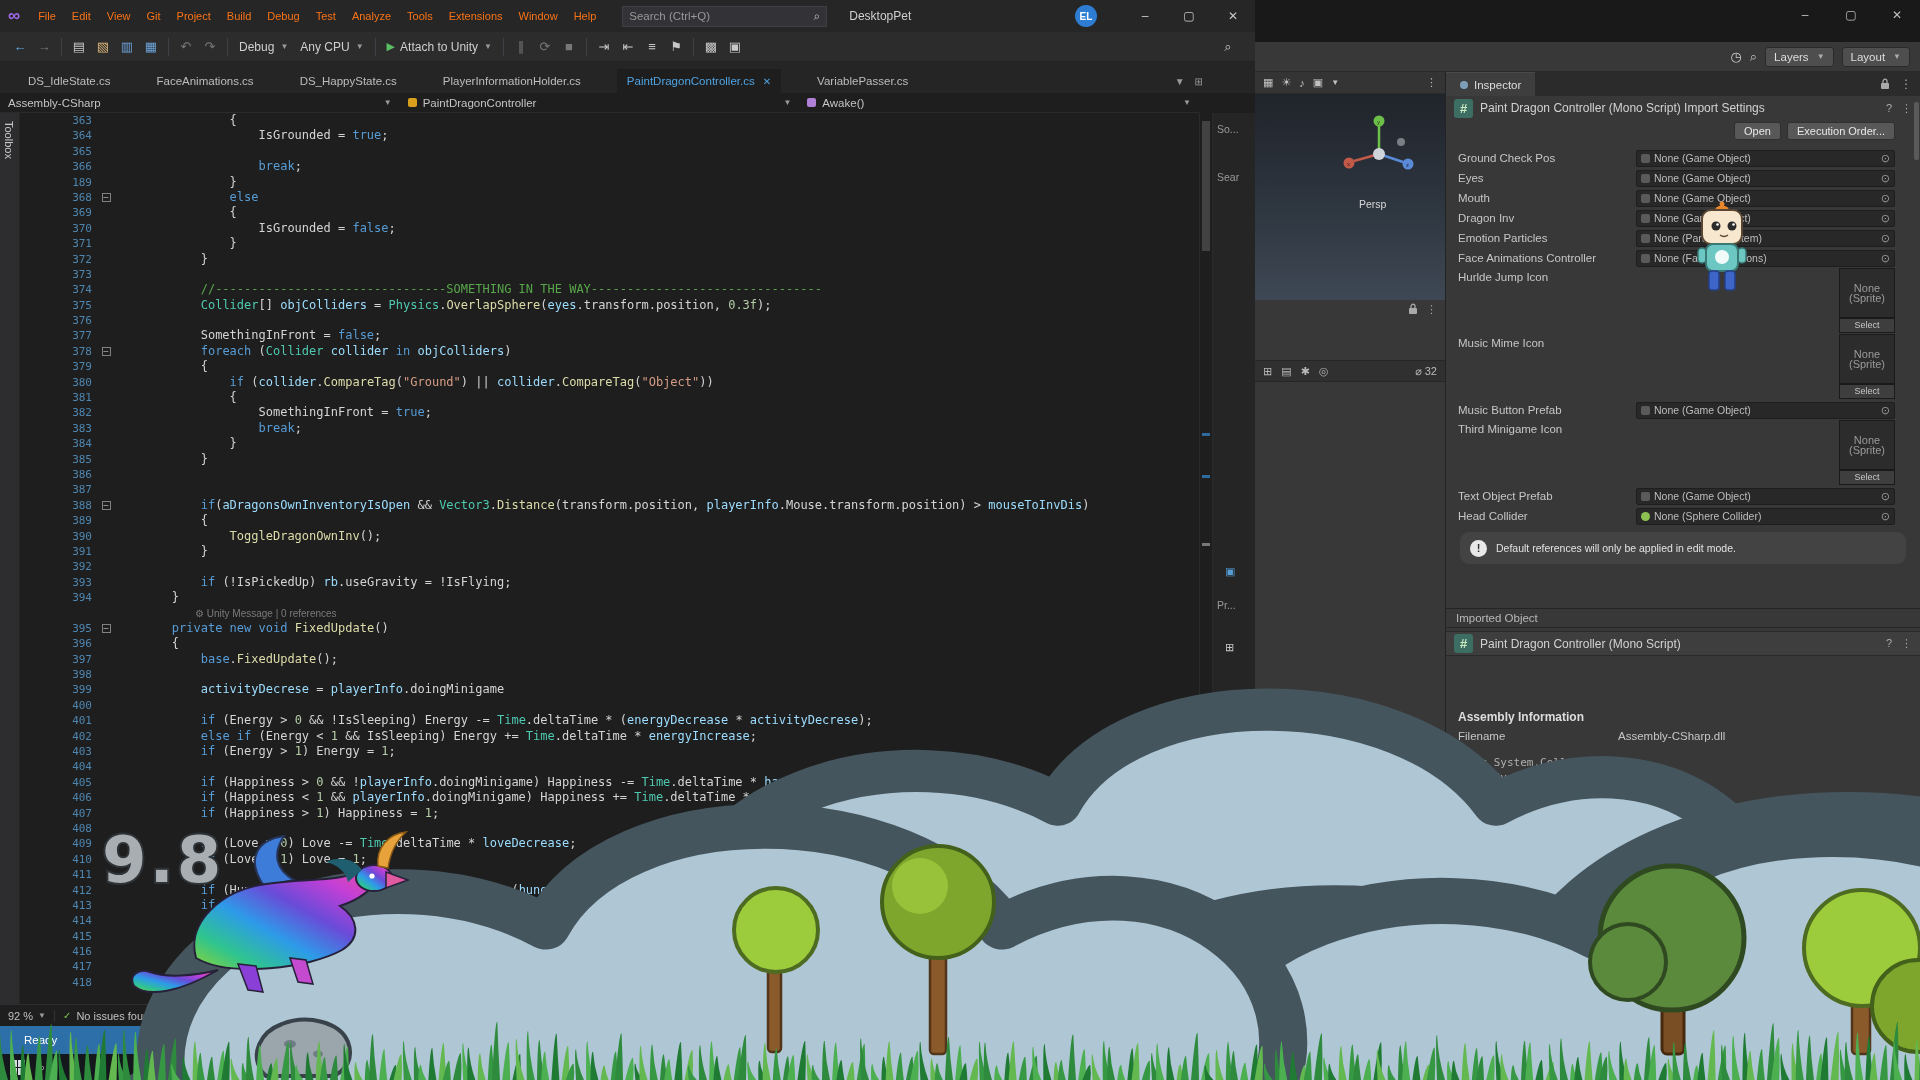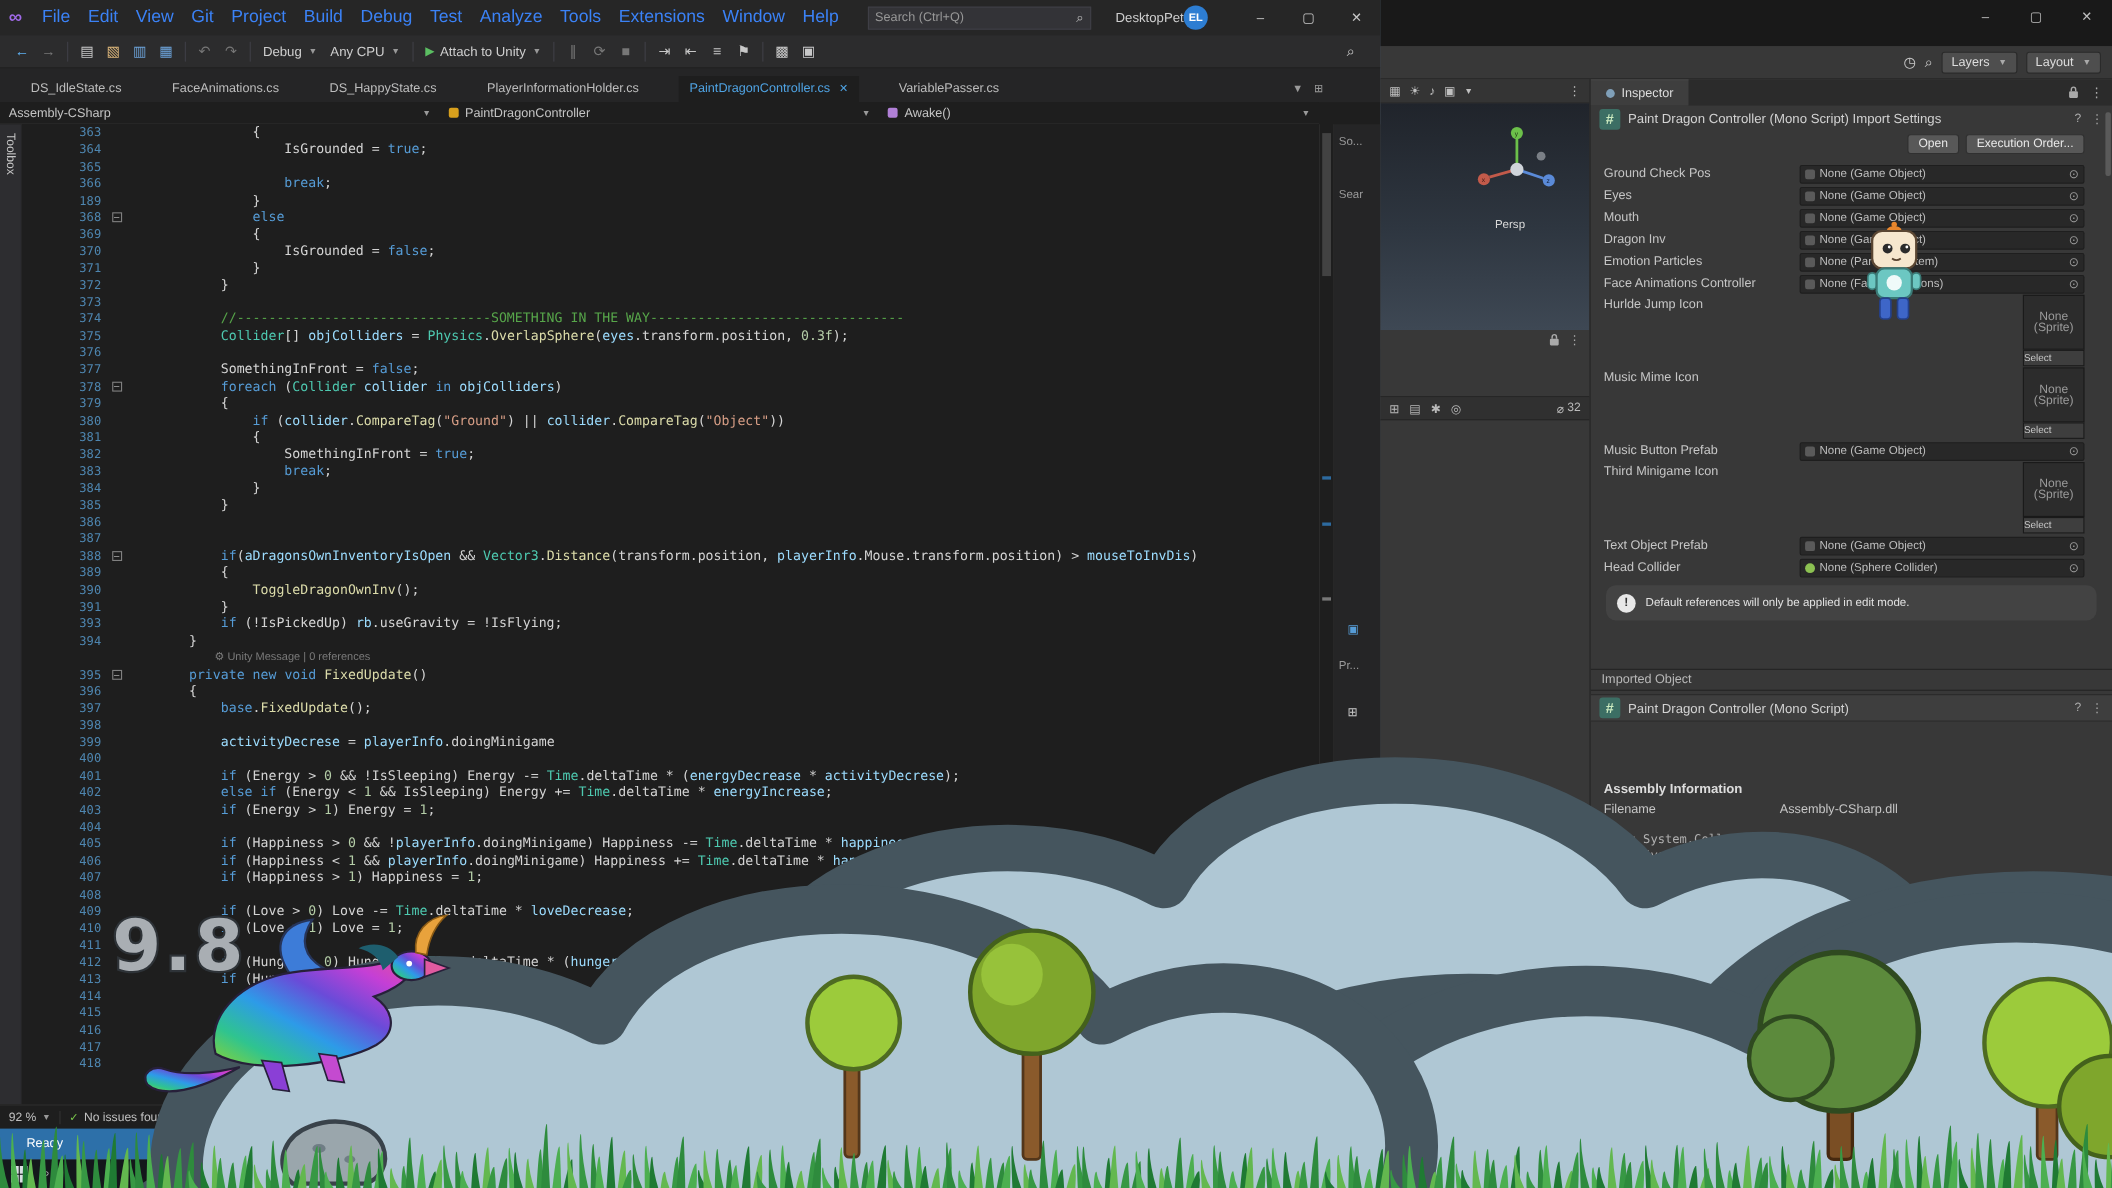--- a/index.html
+++ b/index.html
@@ -4,21 +4,21 @@
 <style>
   *{margin:0;padding:0;box-sizing:border-box}
   html,body{width:1920px;height:1080px;overflow:hidden}
   body{position:relative;background:#6FA8DC;font-family:"Liberation Sans",sans-serif;color:#CCC;font-size:12px;-webkit-font-smoothing:antialiased}
 
   
   .vs{position:absolute;left:0;top:0;width:1255px;height:1054px;background:#1E1E1E;z-index:1}
   .menubar{position:absolute;left:0;top:0;right:0;height:32px;background:#262626;display:flex;align-items:center;padding-left:8px}
   .vslogo{color:#A06AE8;font-size:17px;font-weight:bold;margin-right:10px}
   #vsMenu{display:flex;align-items:center}
-  .mitem{padding:0 8px;color:#3b82f6;font-size:16px;line-height:32px;cursor:default}
+  .mitem{padding:0 8px;color:#f97316;font-size:11px;line-height:32px;cursor:default}
   .qsearch{display:flex;align-items:center;justify-content:space-between;width:205px;height:21px;background:#333337;border:1px solid #3F3F46;margin-left:18px;padding:0 6px;color:#989898;font-size:11.5px}
   .qsearch .mag{color:#B9B9B9;font-size:12px}
   .solname{margin-left:22px;color:#CFCFCF;font-size:12px}
   .mbspacer{flex:1}
   .avatar{width:22px;height:22px;border-radius:50%;background:#2D7DD2;color:#fff;font-size:10px;font-weight:bold;display:flex;align-items:center;justify-content:center;margin-right:26px}
   .winbtn{width:44px;height:32px;display:flex;align-items:center;justify-content:center;color:#C8C8C8;font-size:12px}
   .vstoolbar{position:absolute;left:0;top:32px;right:0;height:30px;background:#2C2C2D;display:flex;align-items:center;padding-left:8px;border-bottom:1px solid #222}
   .tbico{min-width:22px;text-align:center;font-size:13px;color:#C8C8C8;margin:0 1px}
   .tbsep{width:1px;height:18px;background:#3F3F46;margin:0 5px}
   .tbdrop{display:flex;align-items:center;color:#CFCFCF;font-size:12px;padding:0 6px}
@@ -102,21 +102,21 @@
   .frow{display:flex;align-items:center;height:20px;padding-left:12px}
   .flabel{width:178px;flex:none;color:#C6C6C6;font-size:11.5px;white-space:nowrap;overflow:hidden}
   .objfield{flex:1;margin-right:25px;height:17px;background:#282828;border:1px solid #1E1E1E;border-radius:2px;display:flex;align-items:center;padding:0 4px;gap:4px}
   .oficon{width:9px;height:9px;background:#5A5A5A;border-radius:2px;flex:none}
   .oftext{flex:1;color:#BDBDBD;font-size:10.5px;white-space:nowrap;overflow:hidden}
   .picker{color:#9A9A9A;font-size:11px}
   .frow.sprite{position:relative;height:66px;align-items:flex-start}
   .frow.sprite .flabel{margin-top:3px}
   .spritebox{position:absolute;right:25px;top:0;width:56px;height:50px;background:#2C2C2C;border:1px solid #1A1A1A;display:flex;align-items:center;justify-content:center;text-align:center}
   .spritetxt{color:#9A9A9A;font-size:11px;line-height:10px;width:46px}
-  .selectbtn{position:absolute;right:25px;top:50px;width:56px;height:15px;background:#3E3E3E;border:1px solid #1A1A1A;color:#C8C8C8;font-size:9px;line-height:12px}
+  .selectbtn{position:absolute;right:25px;top:50px;width:56px;height:15px;background:#3E3E3E;border:1px solid #1A1A1A;color:#C8C8C8;font-size:9px;text-align:center;line-height:12px}
   .notice{margin:6px 14px 0 14px;height:32px;background:#434343;border-radius:9px;display:flex;align-items:center;gap:9px;padding:0 10px}
   .noticeico{width:17px;height:17px;border-radius:50%;background:#E8E8E8;color:#333;font-weight:bold;font-size:11px;text-align:center;line-height:17px;flex:none}
   .noticetxt{color:#E2E2E2;font-size:10.5px}
   .imported{margin-top:44px;border-top:1px solid #242424;border-bottom:1px solid #242424;padding:3px 0 3px 10px;color:#B8B8B8;font-size:11.5px}
   .ihead2{margin-top:3px;height:25px;background:#3E3E3E;border-top:1px solid #2A2A2A;border-bottom:1px solid #2A2A2A;display:flex;align-items:center;gap:7px;padding:0 8px}
   .assembly{margin-top:54px;padding-left:12px;color:#DDD;font-size:12px;font-weight:bold}
   .filerow{margin-top:6px;display:flex;padding-left:12px;font-size:11.5px;color:#C6C6C6}
   .filerow .fl{width:160px;flex:none}
   #preview{margin-top:13px;padding-left:8px}
   .pline{height:15px;line-height:15px;font-family:"DejaVu Sans Mono",monospace;font-size:11px;color:#AFAFAF;white-space:pre;overflow:hidden}
@@ -285,20 +285,21 @@
           <div class="cl"><span class="ln">382</span><span class="foldcol"></span><span class="ct"><span class="tk-p">                    SomethingInFront = </span><span class="tk-k">true</span><span class="tk-p">;</span></span></div>
           <div class="cl"><span class="ln">383</span><span class="foldcol"></span><span class="ct"><span class="tk-p">                    </span><span class="tk-k">break</span><span class="tk-p">;</span></span></div>
           <div class="cl"><span class="ln">384</span><span class="foldcol"></span><span class="ct"><span class="tk-p">                }</span></span></div>
           <div class="cl"><span class="ln">385</span><span class="foldcol"></span><span class="ct"><span class="tk-p">            }</span></span></div>
           <div class="cl"><span class="ln">386</span><span class="foldcol"></span><span class="ct"></span></div>
           <div class="cl"><span class="ln">387</span><span class="foldcol"></span><span class="ct"></span></div>
           <div class="cl"><span class="ln">388</span><span class="foldcol"><span class="fold">–</span></span><span class="ct"><span class="tk-p">            </span><span class="tk-k">if</span><span class="tk-p">(</span><span class="tk-f">aDragonsOwnInventoryIsOpen</span><span class="tk-p"> &amp;&amp; </span><span class="tk-t">Vector3</span><span class="tk-p">.</span><span class="tk-m">Distance</span><span class="tk-p">(transform.position, </span><span class="tk-f">playerInfo</span><span class="tk-p">.Mouse.transform.position) &gt; </span><span class="tk-f">mouseToInvDis</span><span class="tk-p">)</span></span></div>
           <div class="cl"><span class="ln">389</span><span class="foldcol"></span><span class="ct"><span class="tk-p">            {</span></span></div>
           <div class="cl"><span class="ln">390</span><span class="foldcol"></span><span class="ct"><span class="tk-p">                </span><span class="tk-m">ToggleDragonOwnInv</span><span class="tk-p">();</span></span></div>
           <div class="cl"><span class="ln">391</span><span class="foldcol"></span><span class="ct"><span class="tk-p">            }</span></span></div>
+          <div class="cl"><span class="ln">392</span><span class="foldcol"></span><span class="ct"></span></div>
           <div class="cl"><span class="ln">393</span><span class="foldcol"></span><span class="ct"><span class="tk-p">            </span><span class="tk-k">if</span><span class="tk-p"> (!IsPickedUp) </span><span class="tk-f">rb</span><span class="tk-p">.useGravity = !IsFlying;</span></span></div>
           <div class="cl"><span class="ln">394</span><span class="foldcol"></span><span class="ct"><span class="tk-p">        }</span></span></div>
           <div class="lens">⚙ Unity Message | 0 references</div>
           <div class="cl"><span class="ln">395</span><span class="foldcol"><span class="fold">–</span></span><span class="ct"><span class="tk-p">        </span><span class="tk-k">private</span><span class="tk-p"> </span><span class="tk-k">new</span><span class="tk-p"> </span><span class="tk-k">void</span><span class="tk-p"> </span><span class="tk-m">FixedUpdate</span><span class="tk-p">()</span></span></div>
           <div class="cl"><span class="ln">396</span><span class="foldcol"></span><span class="ct"><span class="tk-p">        {</span></span></div>
           <div class="cl"><span class="ln">397</span><span class="foldcol"></span><span class="ct"><span class="tk-p">            </span><span class="tk-k">base</span><span class="tk-p">.</span><span class="tk-m">FixedUpdate</span><span class="tk-p">();</span></span></div>
           <div class="cl"><span class="ln">398</span><span class="foldcol"></span><span class="ct"></span></div>
           <div class="cl"><span class="ln">399</span><span class="foldcol"></span><span class="ct"><span class="tk-p">            </span><span class="tk-f">activityDecrese</span><span class="tk-p"> = </span><span class="tk-f">playerInfo</span><span class="tk-p">.doingMinigame</span></span></div>
           <div class="cl"><span class="ln">400</span><span class="foldcol"></span><span class="ct"></span></div>
           <div class="cl"><span class="ln">401</span><span class="foldcol"></span><span class="ct"><span class="tk-p">            </span><span class="tk-k">if</span><span class="tk-p"> (Energy &gt; </span><span class="tk-n">0</span><span class="tk-p"> &amp;&amp; !IsSleeping) Energy -= </span><span class="tk-t">Time</span><span class="tk-p">.deltaTime * (</span><span class="tk-f">energyDecrease</span><span class="tk-p"> * </span><span class="tk-f">activityDecrese</span><span class="tk-p">);</span></span></div>

